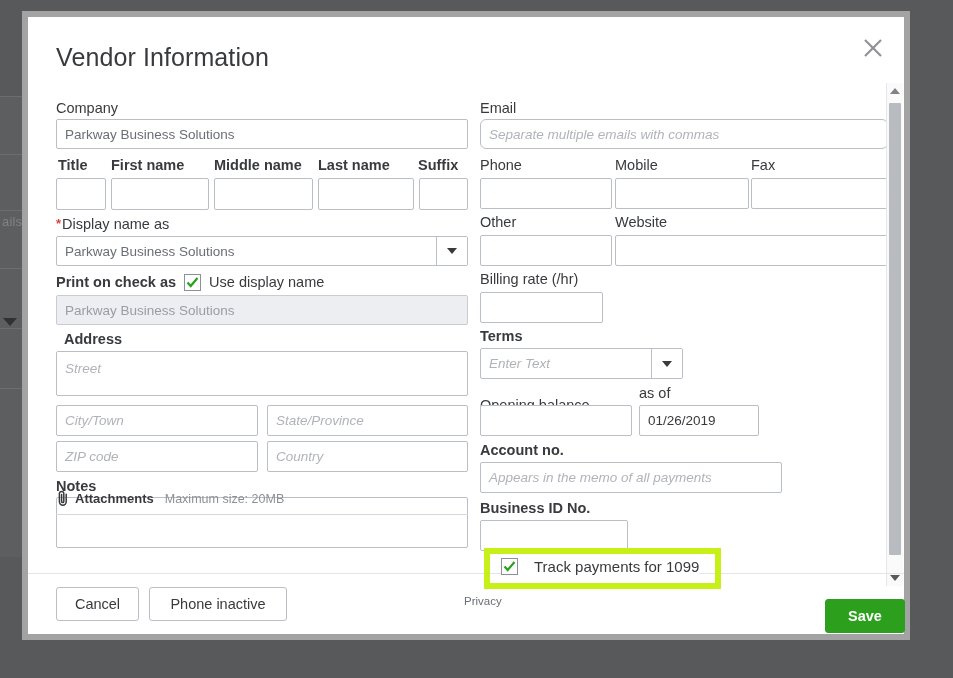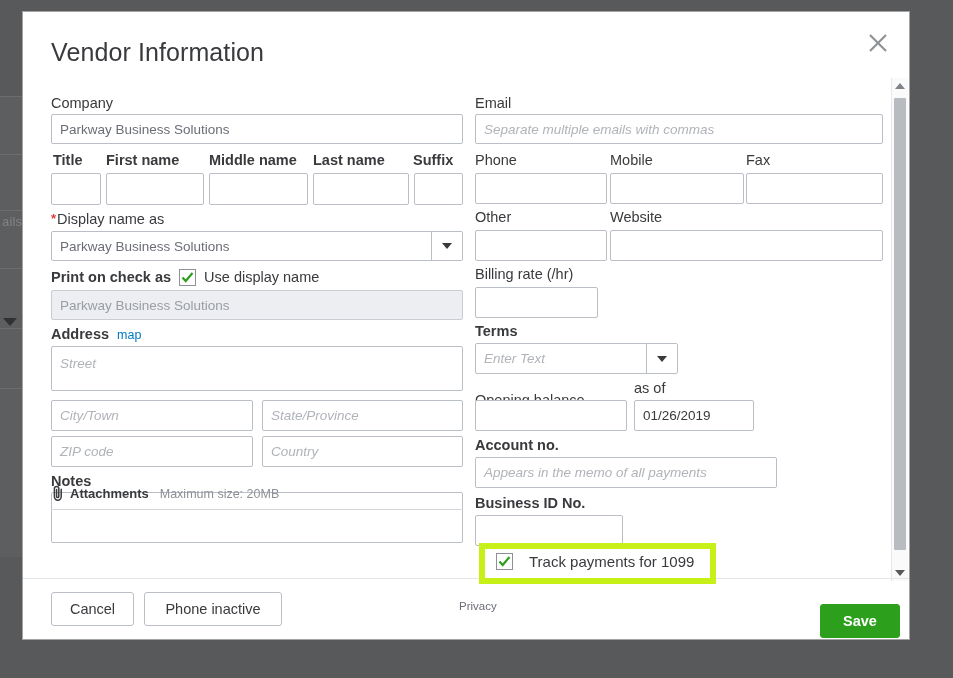--- a/index.html
+++ b/index.html
@@ -39,21 +39,21 @@
     border-right: 7px solid transparent;
     border-top: 8px solid #2f3133;
   }
 
   
   #modal {
     position: absolute;
     left: 22px; top: 11px;
     width: 888px; height: 629px;
     background: #ffffff;
-    border: 1px solid #a3a3a3;
+    border: 6px solid #a3a3a3;
     box-sizing: border-box;
   }
   #close-btn {
     position: absolute;
     right: 14px; top: 14px;
     width: 34px; height: 34px;
     cursor: pointer;
     display: flex; align-items: center; justify-content: center;
   }
   #close-btn svg { display: block; }
@@ -301,38 +301,38 @@
         <span class="field-label">Print on check as</span>
         <span class="cbox" style="margin-left:8px;">
           <svg width="13" height="13" viewBox="0 0 13 13">
             <polyline points="1.5,6.5 4.7,10 11.5,2" fill="none" stroke="#2ca01c" stroke-width="2.2"></polyline>
           </svg>
         </span>
         <span class="field-label light" style="margin-left:8px;">Use display name</span>
       </div>
       <div class="inp disabled" style="position:absolute;left:0;top:212px;width:412px;height:30px;">Parkway Business Solutions</div>
 
-      <div style="position:absolute;left:0;top:249px;display:flex;align-items:baseline;">
+      <div style="position:absolute;left:0;top:249px;display:flex;align-items:baseline;flex-direction:column;">
         <span class="field-label">Address</span>
         <span class="map-link" style="margin-left:8px;">map</span>
       </div>
       <div class="inp tall ph" style="position:absolute;left:0;top:268px;width:412px;height:45px;">Street</div>
       <div class="inp ph" style="position:absolute;left:0;top:322px;width:202px;height:31px;">City/Town</div>
       <div class="inp ph" style="position:absolute;left:211px;top:322px;width:201px;height:31px;">State/Province</div>
       <div class="inp ph" style="position:absolute;left:0;top:358px;width:202px;height:31px;">ZIP code</div>
       <div class="inp ph" style="position:absolute;left:211px;top:358px;width:201px;height:31px;">Country</div>
 
       <div class="field-label" style="position:absolute;left:0;top:396px;">Notes</div>
       <div class="inp tall" style="position:absolute;left:0;top:414px;width:412px;height:51px;"></div>
     </div>
 
     <div class="col" id="col-right">
 
       <div class="field-label light" style="position:absolute;left:0;top:18px;">Email</div>
-      <div class="inp ph" style="position:absolute;left:0;top:36px;width:408px;height:30px;">Separate multiple emails with commas</div>
+      <div class="inp ph" style="position:absolute;left:0;top:36px;width:408px;height:30px;border-radius:6px;">Separate multiple emails with commas</div>
 
       <div class="field-label light" style="position:absolute;left:0;top:75px;">Phone</div>
       <div class="field-label light" style="position:absolute;left:135px;top:75px;">Mobile</div>
       <div class="field-label light" style="position:absolute;left:271px;top:75px;">Fax</div>
       <div class="inp" style="position:absolute;left:0;top:95px;width:132px;height:31px;"></div>
       <div class="inp" style="position:absolute;left:135px;top:95px;width:134px;height:31px;"></div>
       <div class="inp" style="position:absolute;left:271px;top:95px;width:137px;height:31px;"></div>
 
       <div class="field-label light" style="position:absolute;left:0;top:132px;">Other</div>
       <div class="field-label light" style="position:absolute;left:135px;top:132px;">Website</div>

